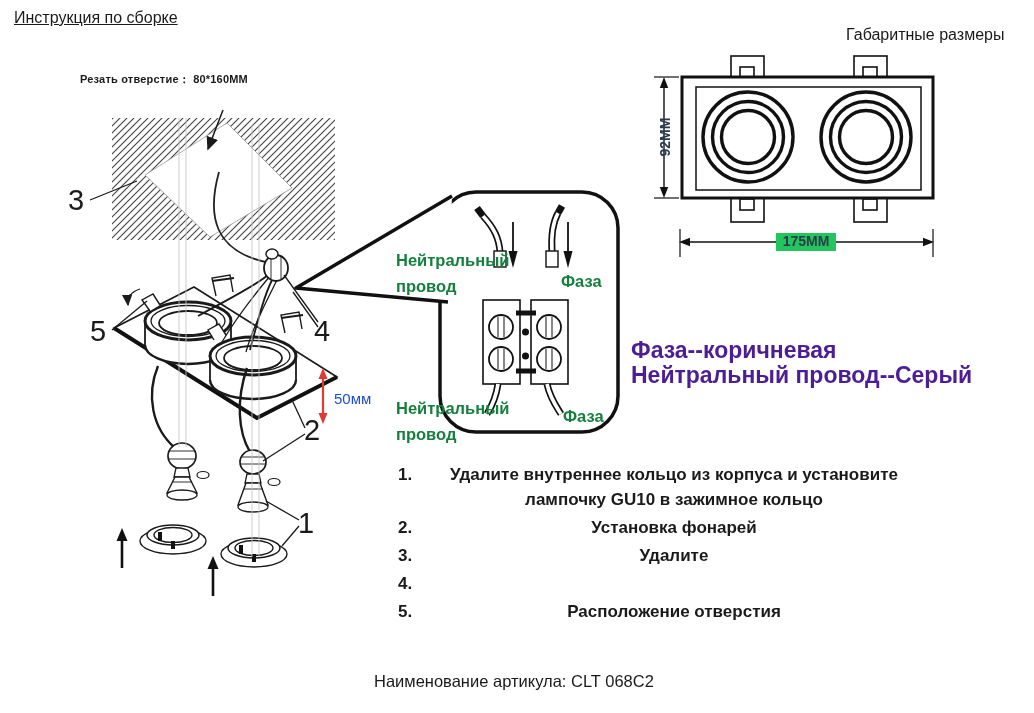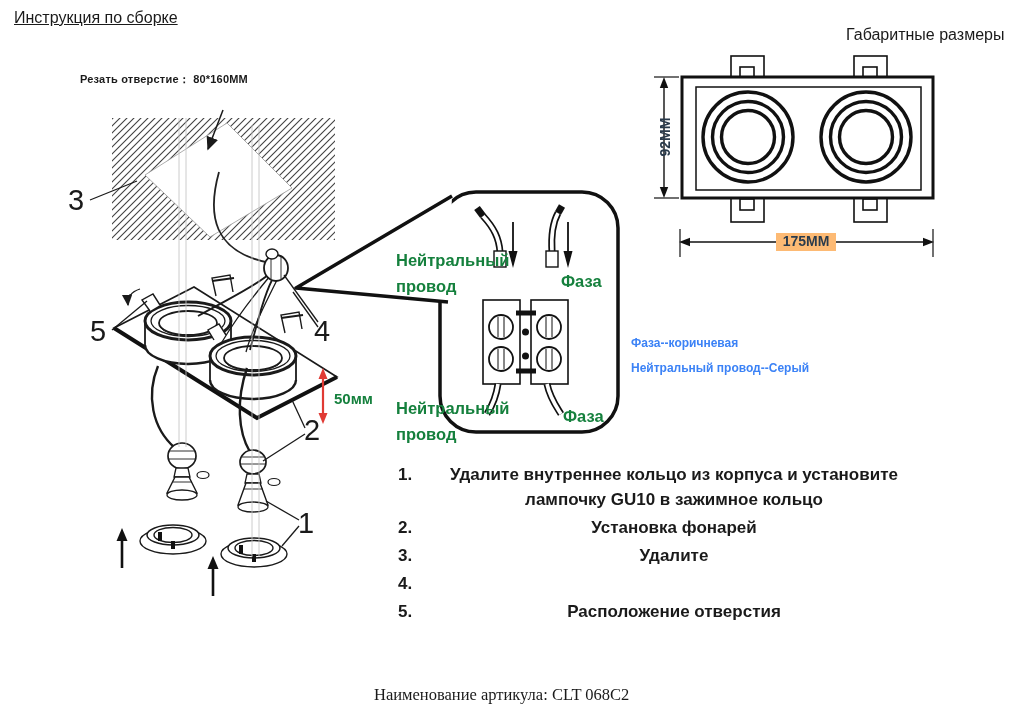--- a/index.html
+++ b/index.html
@@ -5,23 +5,23 @@
   html,body{margin:0;padding:0;background:#fff;}
   #sheet{position:relative;width:1034px;height:713px;background:#ffffff;overflow:hidden;
          font-family:"Liberation Sans","DejaVu Sans",sans-serif;color:#1a1a1a;}
   #lineart{position:absolute;left:0;top:0;z-index:1;}
   .t{position:absolute;z-index:2;line-height:1.25;white-space:pre;}
   .wrap{white-space:normal;}
   .h16{font-size:16px;}
   .cutnote{font-size:11px;font-weight:700;letter-spacing:.2px;}
   .marker{font-size:29px;font-weight:400;line-height:1;}
   .wlabel{font-size:16.5px;font-weight:600;color:#15803d;line-height:26px;}
-  .legend{font-size:12px;font-weight:600;color:#3b82f6;}
+  .legend{font-size:23px;font-weight:600;color:#4c1d95;}
   .dimtxt{font-size:14px;font-weight:700;color:#2a3b4c;}
-  .depth{font-size:15px;font-weight:700;color:#15803d;}
+  .depth{font-size:15px;font-weight:400;color:#1d4ed8;}
   #steps{position:absolute;left:398px;top:462px;width:530px;z-index:2;}
   .step{display:flex;margin-bottom:3px;}
   .step .num{width:42px;flex:0 0 42px;font-size:17px;font-weight:600;line-height:25px;}
   .step .txt{width:468px;font-size:17px;font-weight:600;line-height:25px;text-align:center;}
   .footer{font-size:16.5px;}
 </style>
 </head>
 <body>
 
 <div id="sheet">
@@ -269,21 +269,21 @@
 
   <div class="t marker" style="left:68px;top:186px;">3</div>
   <div class="t marker" style="left:90px;top:317px;">5</div>
   <div class="t marker" style="left:314px;top:317px;">4</div>
   <div class="t marker" style="left:304px;top:416px;">2</div>
   <div class="t marker" style="left:298px;top:509px;">1</div>
 
   <div class="t depth" style="left:334px;top:390px;">50мм</div>
 
   <div class="t dimtxt" style="left:640px;top:129px;width:50px;height:16px;text-align:center;transform:rotate(-90deg);">92MM</div>
-  <div class="t dimtxt" style="left:776px;top:233px;width:60px;text-align:center;background:#fdba74;z-index:3;">175MM</div>
+  <div class="t dimtxt" style="left:776px;top:233px;width:60px;text-align:center;background:#22c55e;z-index:3;">175MM</div>
 
   <div class="t wlabel wrap" style="left:396px;top:247px;width:108px;">Нейтральный провод</div>
   <div class="t wlabel" style="left:561px;top:268px;">Фаза</div>
   <div class="t wlabel wrap" style="left:396px;top:395px;width:108px;">Нейтральный провод</div>
   <div class="t wlabel" style="left:563px;top:403px;">Фаза</div>
 
   <div class="t legend" style="left:631px;top:336px;">Фаза--коричневая</div>
   <div class="t legend" style="left:631px;top:361px;">Нейтральный провод--Серый</div>
 
   <div id="steps">
@@ -301,14 +301,14 @@
       </div>
     <div class="step">
         <div class="num">4.</div>
       </div>
     <div class="step">
         <div class="num">5.</div>
         <div class="txt wrap">Расположение отверстия</div>
       </div>
   </div>
 
-  <div class="t footer" style="left:374px;top:685px;font-family:Liberation Serif, serif;">Наименование артикула: CLT 068C2</div>
+  <div class="t footer" style="left:374px;top:671px;">Наименование артикула: CLT 068C2</div>
 </div>
 
 </body></html>

